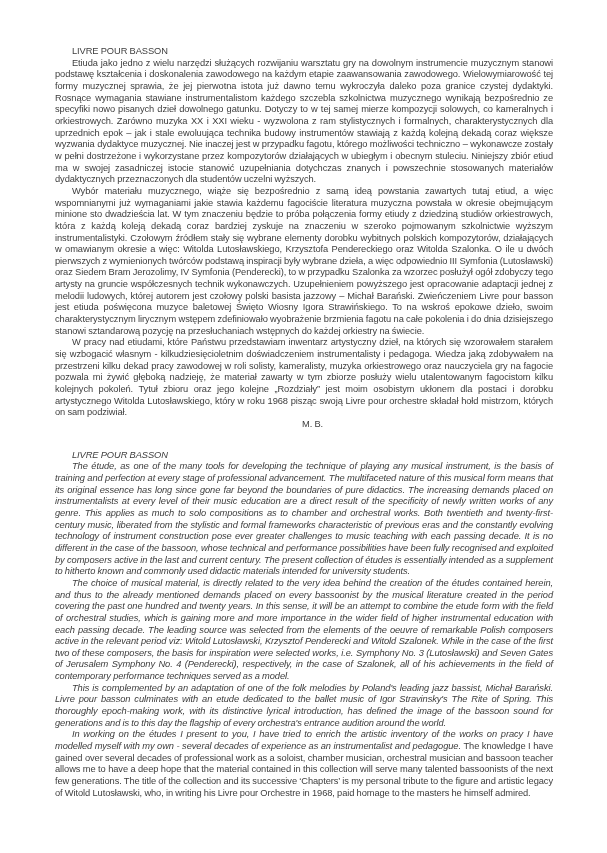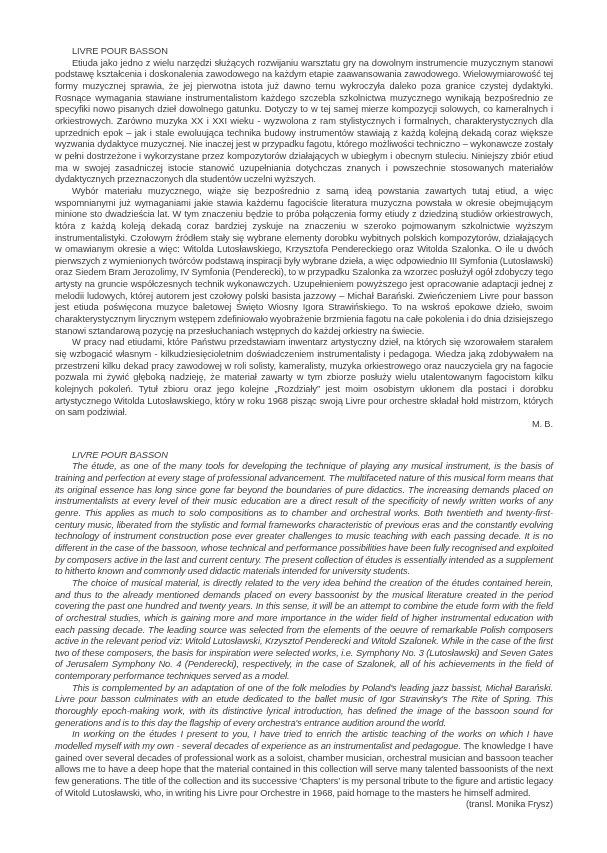--- a/index.html
+++ b/index.html
@@ -29,21 +29,21 @@
     text-align: justify;
     text-indent: 17px;
     letter-spacing: -0.08px;
     word-spacing: -0.25px;
   }
   p.title-line {
     text-align: left;
     text-transform: none;
   }
   p.sig-line {
-    text-align: right;
+    text-align: center;
   }
   .english-section {
     display: block;
     margin-top: 19px;
   }
   .english-section p {
     font-style: italic;
   }
   .english-section p.translator-line {
     font-style: normal;
@@ -68,20 +68,19 @@
       <p>W pracy nad etiudami, które Państwu przedstawiam inwentarz artystyczny dzieł, na których się wzorowałem starałem się wzbogacić własnym - kilkudziesięcioletnim doświadczeniem instrumentalisty i pedagoga. Wiedza jaką zdobywałem na przestrzeni kilku dekad pracy zawodowej w roli solisty, kameralisty, muzyka orkiestrowego oraz nauczyciela gry na fagocie pozwala mi żywić głęboką nadzieję, że materiał zawarty w tym zbiorze posłuży wielu utalentowanym fagocistom kilku kolejnych pokoleń. Tytuł zbioru oraz jego kolejne „Rozdziały” jest moim osobistym ukłonem dla postaci i dorobku artystycznego Witolda Lutosławskiego, który w roku 1968 pisząc swoją Livre pour orchestre składał hołd mistrzom, których on sam podziwiał.</p>
       <p class="sig-line">M. B.</p>
     </section>
 
     <section class="english-section" lang="en">
       <p class="title-line">LIVRE POUR BASSON</p>
       <p>The étude, as one of the many tools for developing the technique of playing any musical instrument, is the basis of training and perfection at every stage of professional advancement. The multifaceted nature of this musical form means that its original essence has long since gone far beyond the boundaries of pure didactics. The increasing demands placed on instrumentalists at every level of their music education are a direct result of the specificity of newly written works of any genre. This applies as much to solo compositions as to chamber and orchestral works. Both twentieth and twenty-first-century music, liberated from the stylistic and formal frameworks characteristic of previous eras and the constantly evolving technology of instrument construction pose ever greater challenges to music teaching with each passing decade. It is no different in the case of the bassoon, whose technical and performance possibilities have been fully recognised and exploited by composers active in the last and current century. The present collection of études is essentially intended as a supplement to hitherto known and commonly used didactic materials intended for university students.</p>
       <p>The choice of musical material, is directly related to the very idea behind the creation of the études contained herein, and thus to the already mentioned demands placed on every bassoonist by the musical literature created in the period covering the past one hundred and twenty years. In this sense, it will be an attempt to combine the etude form with the field of orchestral studies, which is gaining more and more importance in the wider field of higher instrumental education with each passing decade. The leading source was selected from the elements of the oeuvre of remarkable Polish composers active in the relevant period viz: Witold Lutosławski, Krzysztof Penderecki and Witold Szalonek. While in the case of the first two of these composers, the basis for inspiration were selected works, i.e. Symphony No. 3 (Lutosławski) and Seven Gates of Jerusalem Symphony No. 4 (Penderecki), respectively, in the case of Szalonek, all of his achievements in the field of contemporary performance techniques served as a model.</p>
       <p>This is complemented by an adaptation of one of the folk melodies by Poland's leading jazz bassist, Michał Barański. Livre pour basson culminates with an etude dedicated to the ballet music of Igor Stravinsky's The Rite of Spring. This thoroughly epoch-making work, with its distinctive lyrical introduction, has defined the image of the bassoon sound for generations and is to this day the flagship of every orchestra's entrance audition around the world.</p>
       <p>
-        <span class="italic-run">In working on the études I present to you, I have tried to enrich the artistic teaching of the works on which I have modelled myself with my own - several decades of experience as an instrumentalist and pedagogue. </span>
+        <span class="italic-run">In working on the études I present to you, I have tried to enrich the artistic inventory of the works on pracy I have modelled myself with my own - several decades of experience as an instrumentalist and pedagogue. </span>
         <span class="regular-run">The knowledge I have gained over several decades of professional work as a soloist, chamber musician, orchestral musician and bassoon teacher allows me to have a deep hope that the material contained in this collection will serve many talented bassoonists of the next few generations. The title of the collection and its successive ‘Chapters’ is my personal tribute to the figure and artistic legacy of Witold Lutosławski, who, in writing his Livre pour Orchestre in 1968, paid homage to the masters he himself admired.</span>
       </p>
-      <p class="translator-line">(transl. Monika Frysz)</p>
     </section>
 
   </div>
 </div>
 
 </body></html>

